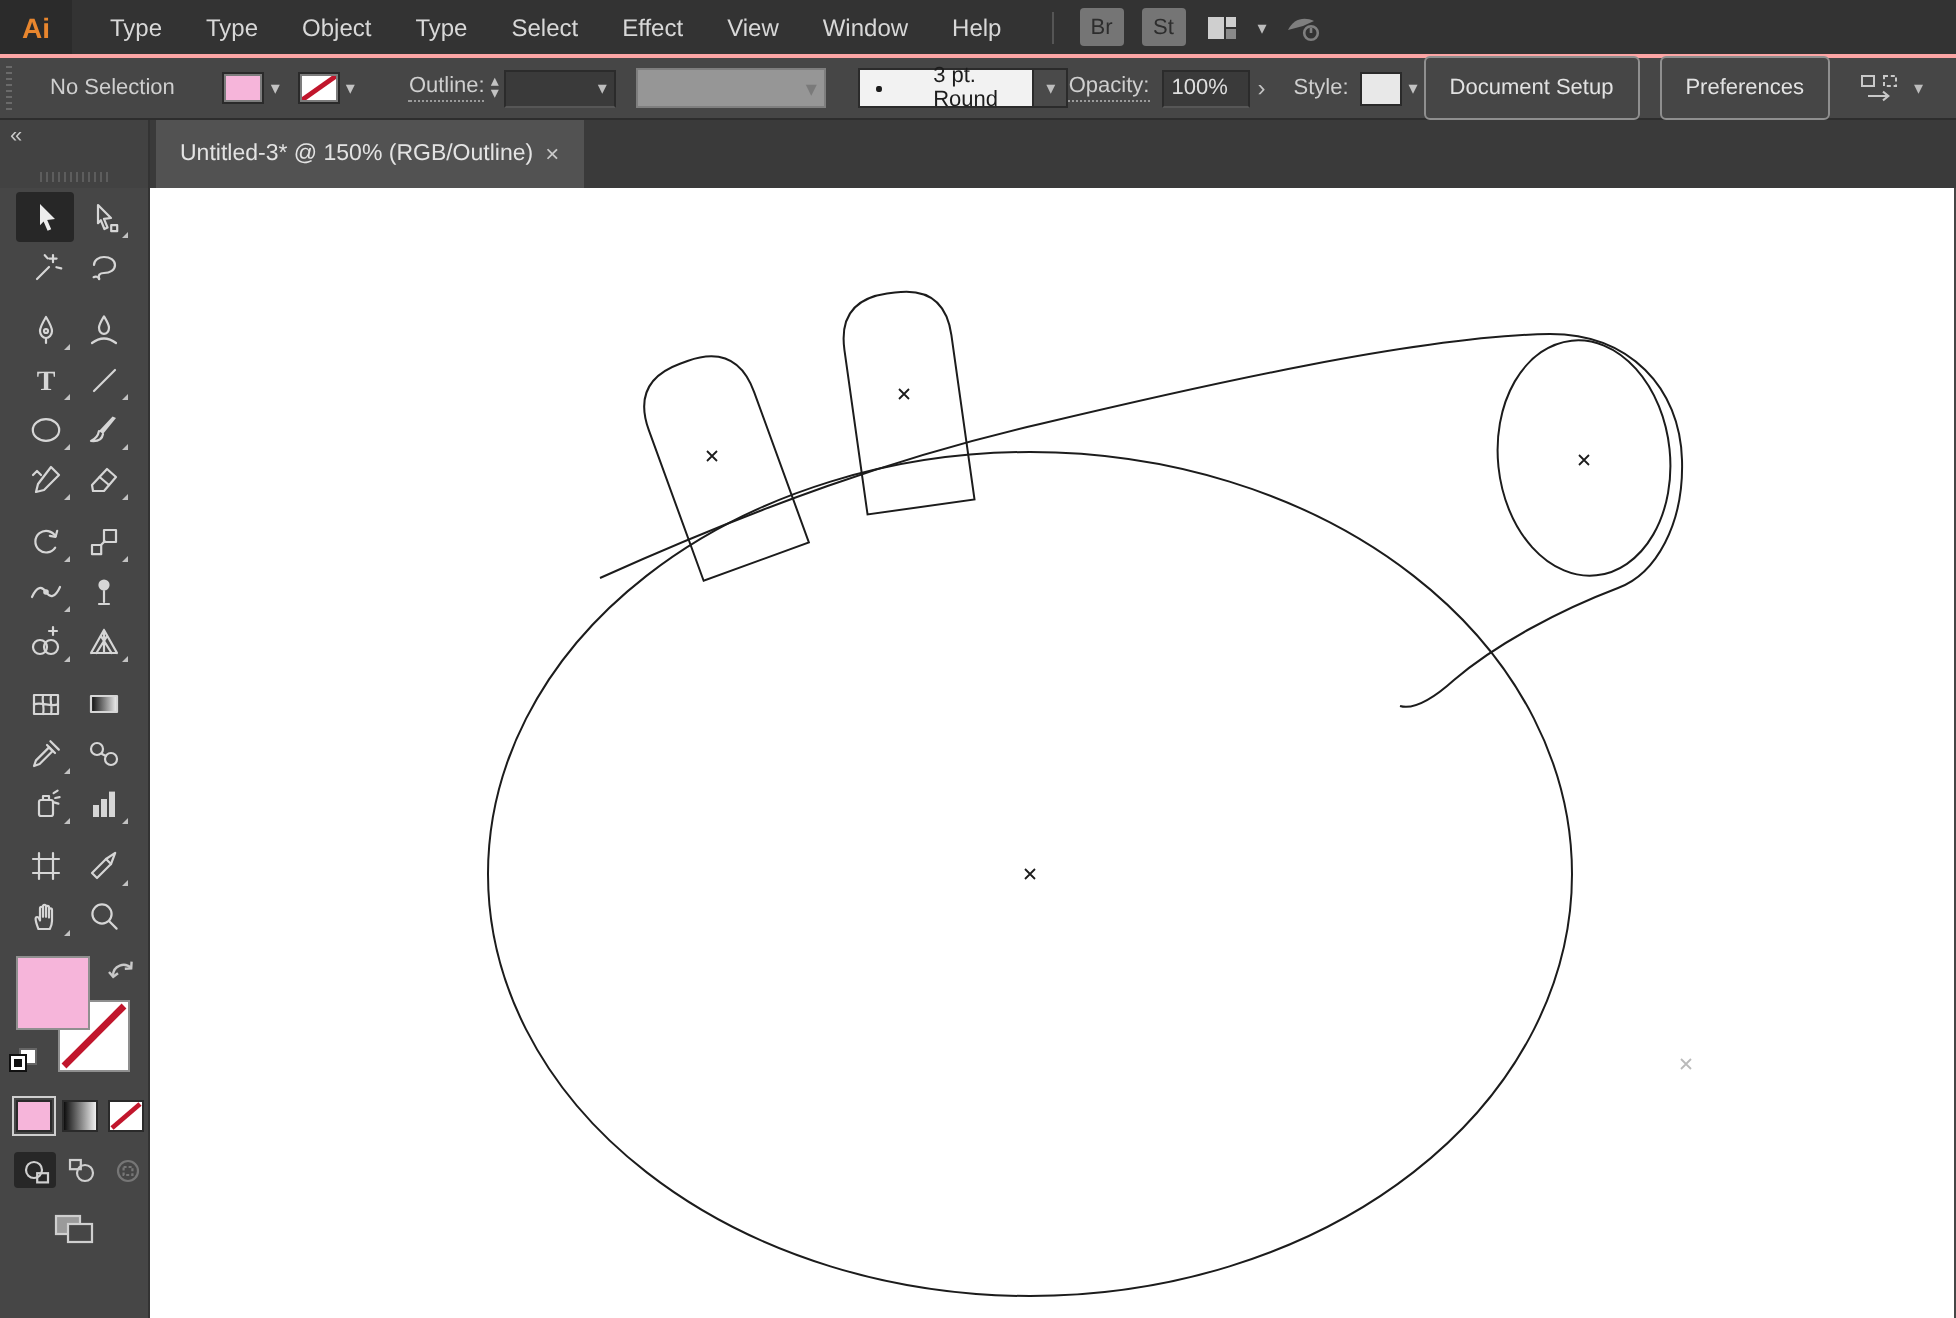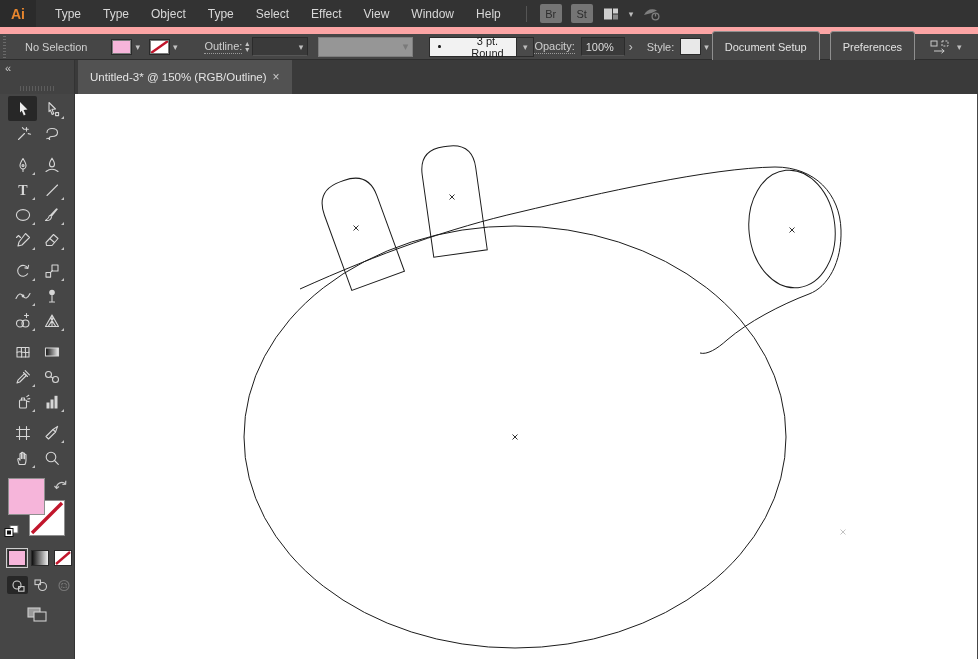--- a/index.html
+++ b/index.html
@@ -15,40 +15,40 @@
   .menus{ display:flex; height:100%; margin-left:8px; }
   .menu-item{ padding:0 11px; font-size:12px; color:#d8d8d8; display:flex; align-items:center; cursor:default; }
   .mb-right{ display:flex; align-items:center; gap:9px; margin-left:14px; }
   .mb-sep{ width:1px; height:16px; background:#555; margin-right:4px; }
   .sq-btn{ width:22px; height:19px; background:#757575; border:none; border-radius:2px;
            color:#2d2d2d; font-weight:normal; font-size:11px; font-family:inherit; cursor:pointer; }
   .chev{ font-size:9px; color:#bdbdbd; }
   .mb-icon svg{ display:block; }
 
   
-  .controlbar{ height:33px; background:#464646; border-bottom:1px solid #2d2d2d; border-top:7px solid #fca5a5;
+  .controlbar{ height:33px; background:#464646; border-bottom:1px solid #2d2d2d; border-top:2px solid #fca5a5;
                display:flex; align-items:center; font-size:11px; flex:0 0 33px; }
   .grip-v{ width:7px; height:22px; margin:0 6px 0 2px;
            background:repeating-linear-gradient(to bottom,#6a6a6a 0 1px,transparent 1px 3px);
            background-size:3px 100%; background-repeat:repeat-y; background-position:1px 0; }
   .cb-label{ color:#cfcfcf; }
   .cb-label.dotted{ border-bottom:1px dotted #9b9b9b; padding-bottom:1px; cursor:pointer; }
   .swatch{ width:21px; height:16px; border:1px solid #2a2a2a; outline:1px solid #7c7c7c; outline-offset:-2px; position:relative; cursor:pointer; }
   .swatch.none svg{ display:block; }
   .dd-chev{ font-size:9px; color:#c3c3c3; padding:2px 3px; cursor:pointer; }
   .stepper{ display:flex; flex-direction:column; line-height:6px; font-size:8px; color:#c3c3c3;
             margin:0 3px; cursor:pointer; }
   .dark-field{ background:#3a3a3a; border:1px solid #2b2b2b; border-bottom-color:#565656;
                height:19px; display:flex; align-items:center; color:#ddd; padding:0 4px; }
   .weight-dd{ width:56px; justify-content:flex-end; cursor:pointer; }
   .profile-dd{ width:95px; height:20px; background:#969696; border:1px solid #7e7e7e; margin-left:10px; cursor:default; }
   .profile-chev{ color:#7a7a7a; }
   .brush-combo{ display:flex; margin-left:16px; cursor:pointer; }
   .brush-face{ width:88px; height:20px; background:#f2f2f2; color:#1c1c1c; display:flex;
-               align-items:center; gap:26px; padding:0 8px; border:1px solid #2b2b2b;text-align:center; }
+               align-items:center; gap:26px; padding:0 8px; border:1px solid #2b2b2b; }
   .brush-dot{ width:3px; height:3px; border-radius:50%; background:#1c1c1c; }
   .brush-dd{ width:17px; height:20px; background:#4a4a4a; border:1px solid #2b2b2b; border-left:none;
              display:flex; align-items:center; justify-content:center; }
   .opacity-field{ width:44px; margin-left:6px; cursor:text; }
   .next-chev{ color:#c3c3c3; font-size:12px; padding:0 4px; cursor:pointer; }
   .style-swatch{ width:21px; height:17px; background:#e8e8e8; border:1px solid #2a2a2a; margin-left:6px; cursor:pointer; }
   .bar-btn{ height:32px; border:1px solid #8f8f8f; background:#464646; border-radius:3px;
             color:#e2e2e2; font-size:11px; font-family:inherit; padding:0 12px; cursor:pointer; }
   .ml6{margin-left:6px;} .ml10{margin-left:10px;} .ml14{margin-left:14px;} .ml18{} .ml24{margin-left:24px;}
 

